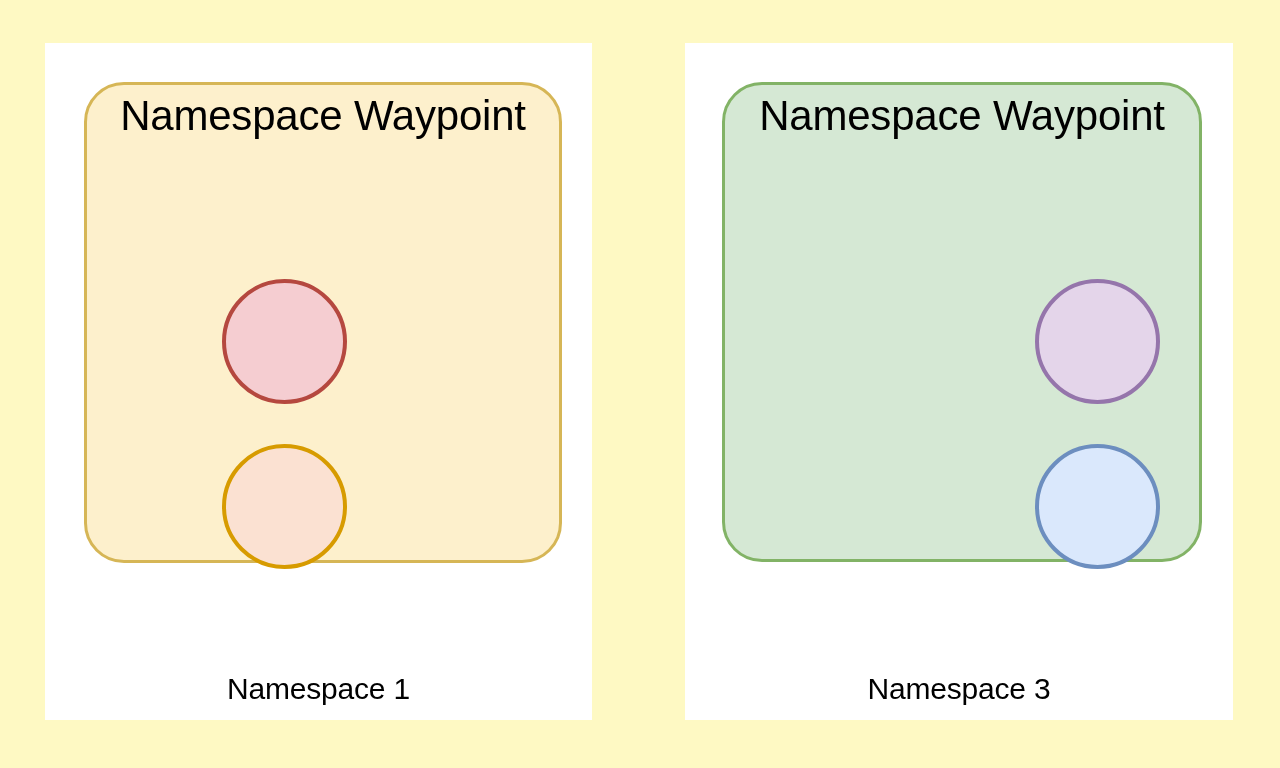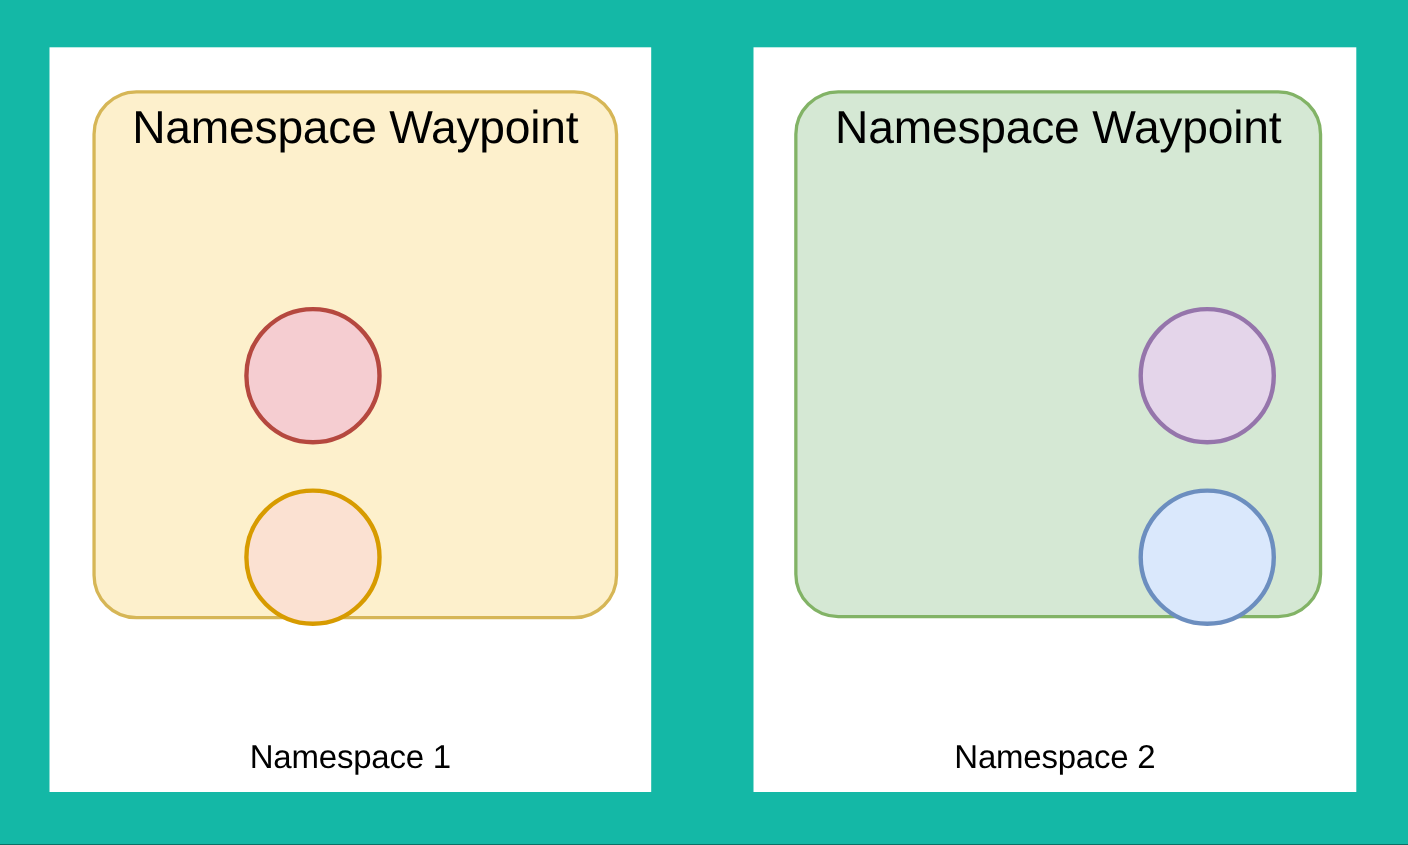--- a/index.html
+++ b/index.html
@@ -5,21 +5,21 @@
 <style>
   html, body {
     margin: 0;
     padding: 0;
     background: #000000;
   }
   #canvas {
     position: relative;
     width: 1280px;
     height: 768px;
-    background: #14b8a6;
+    background: #fef9c3;
     overflow: hidden;
     font-family: "Liberation Sans", sans-serif;
   }
   .ns-card {
     position: absolute;
     background: #ffffff;
     overflow: visible;
   }
   #card-left  { left: 45px;  top: 43px; width: 547px; height: 677px; }
   #card-right { left: 685px; top: 43px; width: 548px; height: 677px; }
@@ -109,16 +109,16 @@
     <div class="waypoint-box" id="waypoint-right">
 
       <div class="waypoint-title">Namespace Waypoint</div>
 
       <div class="pod-circle" id="pod-purple"></div>
 
       <div class="pod-circle" id="pod-blue"></div>
 
     </div>
 
-    <div class="ns-label">Namespace 2</div>
+    <div class="ns-label">Namespace 3</div>
   </div>
 
 </div>
 
 </body></html>

